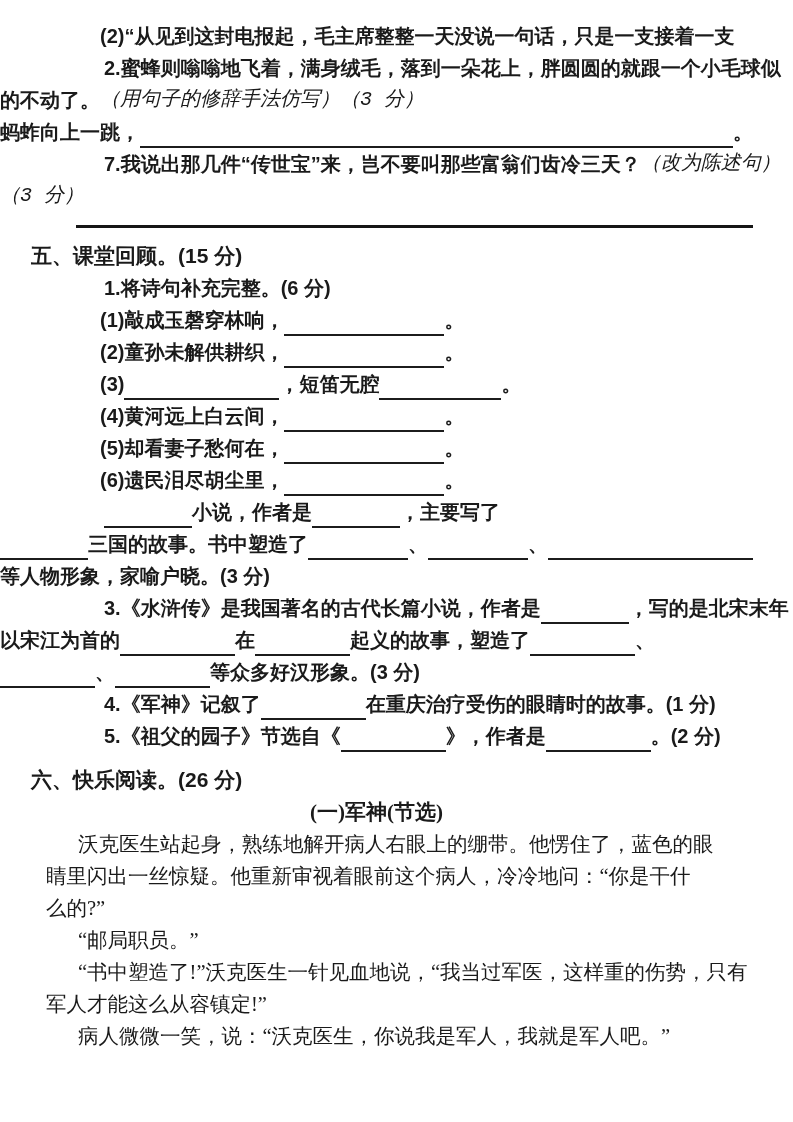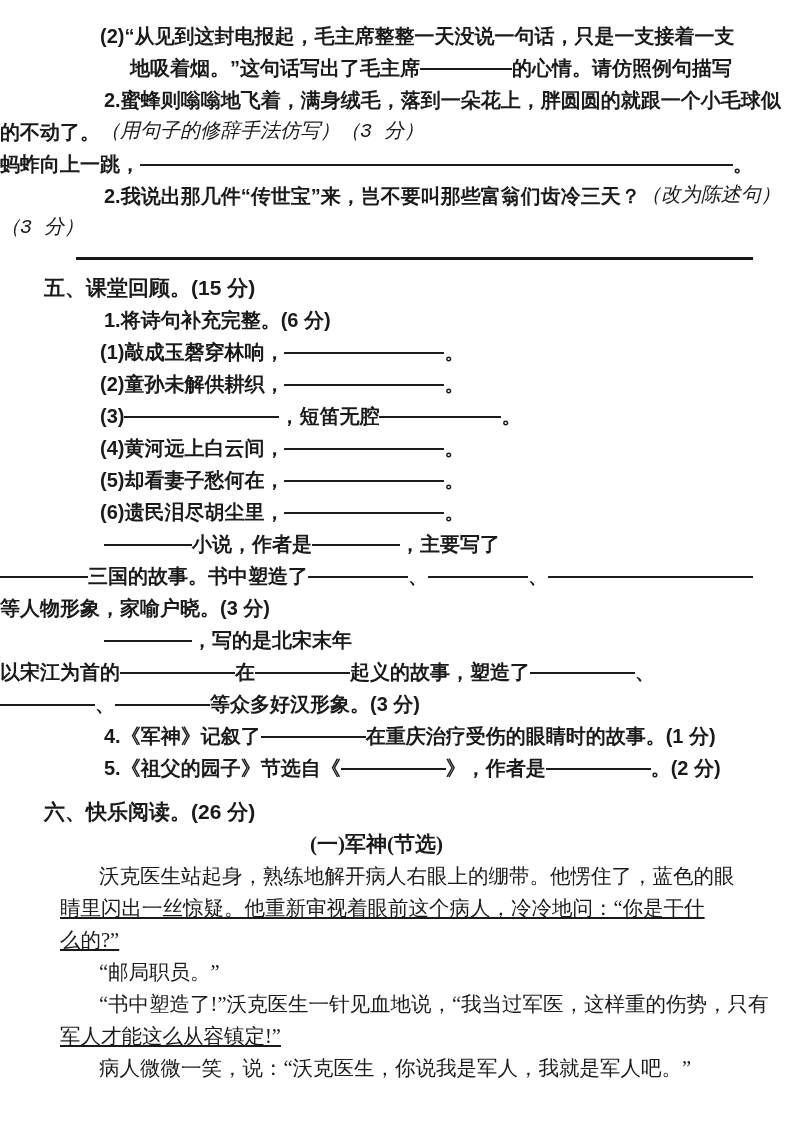--- a/index.html
+++ b/index.html
@@ -9,43 +9,43 @@
     margin:0 auto;
     background:#ffffff;
     box-sizing:border-box;
     padding:20px 40px 0 0;
     overflow:hidden;
     color:#1a1a1a;
     font-family:"Liberation Sans", sans-serif;
   }
   .line{
     display:flex;
-    align-items:flex-start;
+    align-items:flex-end;
     line-height:32px;
     min-height:32px;
     font-size:20px;
   }
   .line span{white-space:nowrap;}
   
   .q{font-weight:700;}
   .h{font-weight:700;font-size:21px;}
   .p{font-weight:400;font-family:"Liberation Serif", serif;font-size:20.5px;}
   .note{
     font-weight:400;
     font-style:italic;
     font-family:Liberation Mono, monospace;
   }
   
-  .ind-h{padding-left:44px;margin-top:12px;}
+  .ind-h{padding-left:31px;margin-top:12px;}
   .ind-n{padding-left:104px;}
   .ind-nc{}
   .ind-s{padding-left:100px;}
   .ind-sc{padding-left:130px;}
-  .ind-p{padding-left:60px;text-decoration:underline;}
-  .ind-pf{padding-left:99px;}
+  .ind-p{padding-left:46px;}
+  .ind-pf{padding-left:78px;}
   .ind-center{justify-content:center;padding-left:0;font-family:Liberation Serif, serif;}
   
   .blank{
     flex:0 0 auto;
     height:16px;
     border-bottom:2px solid #1c1c1c;
   }
   .blank.fill{flex:1 1 auto;}
   .divider{
     border:none;
@@ -54,39 +54,34 @@
   }
 </style>
 </head>
 <body>
 
 <main class="page">
   <div id="doc">
       <div class="line q ind-s">
         <span>(2)“从见到这封电报起，毛主席整整一天没说一句话，只是一支接着一支</span>
       </div>
-      <div class="line q ind-sc">
-        <span>地吸着烟。”这句话写出了毛主席</span>
-        <div class="blank" style="width: 92px;"></div>
-        <span>的心情。请仿照例句描写</span>
-      </div>
       <div class="line q ind-n">
         <span>2.蜜蜂则嗡嗡地飞着，满身绒毛，落到一朵花上，胖圆圆的就跟一个小毛球似</span>
       </div>
       <div class="line q ind-nc">
         <span>的不动了。</span>
         <span class="note">（用句子的修辞手法仿写）（3 分）</span>
       </div>
       <div class="line q ind-nc">
         <span>蚂蚱向上一跳，</span>
         <div class="blank fill"></div>
         <span>。</span>
       </div>
       <div class="line q ind-n">
-        <span>2.我说出那几件“传世宝”来，岂不要叫那些富翁们齿冷三天？</span>
+        <span>7.我说出那几件“传世宝”来，岂不要叫那些富翁们齿冷三天？</span>
         <span class="note">（改为陈述句）</span>
       </div>
       <div class="line q ind-nc">
         <span class="note">（3 分）</span>
       </div>
       <div class="divider"></div>
       <div class="line h ind-h">
         <span>五、课堂回顾。(15 分)</span>
       </div>
       <div class="line q ind-n">
@@ -136,20 +131,21 @@
         <div class="blank" style="width: 100px;"></div>
         <span>、</span>
         <div class="blank" style="width: 100px;"></div>
         <span>、</span>
         <div class="blank fill"></div>
       </div>
       <div class="line q ind-nc">
         <span>等人物形象，家喻户晓。(3 分)</span>
       </div>
       <div class="line q ind-n">
+        <span>3.《水浒传》是我国著名的古代长篇小说，作者是</span>
         <div class="blank" style="width: 88px;"></div>
         <span>，写的是北宋末年</span>
       </div>
       <div class="line q ind-nc">
         <span>以宋江为首的</span>
         <div class="blank" style="width: 115px;"></div>
         <span>在</span>
         <div class="blank" style="width: 95px;"></div>
         <span>起义的故事，塑造了</span>
         <div class="blank" style="width: 105px;"></div>

